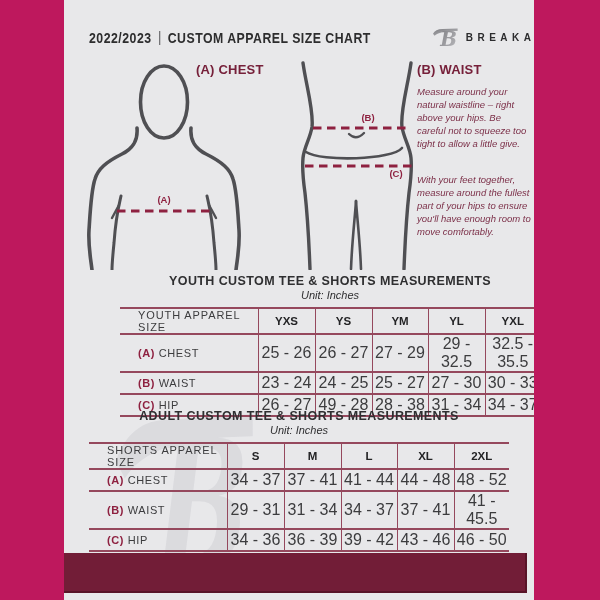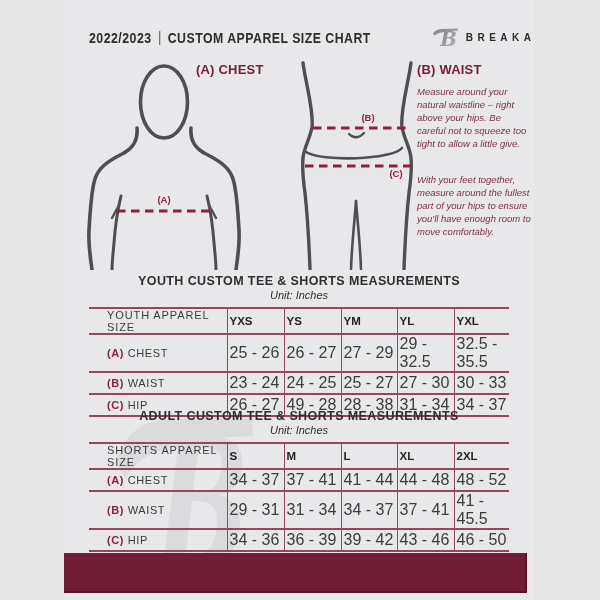--- a/index.html
+++ b/index.html
@@ -1,16 +1,16 @@
 <!DOCTYPE html>
 <html><head>
 <meta charset="utf-8">
 <style>
   html,body{margin:0;padding:0;}
-  .canvas{position:relative;width:600px;height:600px;background:#e5e5e5;overflow:hidden;
+  .canvas{position:relative;width:600px;height:600px;background:#be185d;overflow:hidden;
           font-family:"Liberation Sans","DejaVu Sans",sans-serif;}
   .page{position:absolute;left:64px;top:0;width:470px;height:600px;background:#e8e8ea;overflow:hidden;}
 
   
   .hdr{position:absolute;top:22px;left:25px;right:24px;height:30px;display:flex;align-items:center;z-index:2;}
   .hdr-title{display:flex;align-items:center;white-space:nowrap;transform:scaleX(.82);transform-origin:left center;}
   .season,.main-title{font-weight:bold;font-size:15px;letter-spacing:.6px;color:#2d2d2e;}
   .sep{font-size:14px;color:#4c4c4e;margin:0 8px;font-weight:normal;}
   .brand{margin-left:auto;display:flex;align-items:center;gap:6px;}
   .logo{width:27px;height:26px;display:block;}
@@ -25,28 +25,28 @@
   .marker-c{left:316px;top:168px;}
   .guide{position:absolute;z-index:2;}
   .guide h3{margin:0;font-size:13px;font-weight:bold;color:#76203a;letter-spacing:.2px;}
   .guide p{margin:8px 0 0 0;font-size:9.5px;line-height:1.38;font-style:italic;color:#7c3049;}
   .guide-a{left:132px;top:62px;width:108px;}
   .guide-b{left:353px;top:62px;width:114px;}
   .guide-c{left:353px;top:165px;width:114px;}
 
   
   .section{position:absolute;left:0;width:470px;z-index:2;text-align:center;}
-  .section-youth{top:274px;}
+  .section-youth{top:274px;padding-left:31px;}
   .section-adult{top:409px;}
   .section-title{font-weight:bold;font-size:12.5px;letter-spacing:.4px;color:#2f2f31;}
   .unit{font-style:italic;font-size:11px;color:#2f2f31;margin-top:1px;}
   table.size-table{border-collapse:collapse;table-layout:fixed;width:420px;margin:6px 0 0 25px;
                    border-top:2px solid #95485d;border-bottom:2px solid #95485d;}
   .size-table th,.size-table td{border-left:1px solid #95485d;border-bottom:2px solid #95485d;
-                   text-align:left;vertical-align:middle;padding:0 2px;overflow:hidden;}
+                   text-align:center;vertical-align:middle;padding:0 2px;overflow:hidden;}
   .size-table th{height:24px;font-size:11.5px;font-weight:bold;color:#242426;}
   .size-table td{height:20px;font-size:16px;color:#3c3c3e;}
   .size-table .label-col{border-left:none;text-align:left;padding-left:18px;}
   .size-table th.label-col{font-weight:normal;font-size:11px;letter-spacing:.9px;color:#3c3c3e;}
   .size-table td.label-col{font-size:11px;letter-spacing:.6px;}
   .size-table .pre{color:#8e2140;font-weight:bold;}
 
   
   .watermark{position:absolute;left:52px;top:385px;width:150px;height:208px;z-index:0;opacity:.85;}
   .footer-bar{position:absolute;left:0;top:553px;width:463px;height:40px;background:#721d37;z-index:3;

